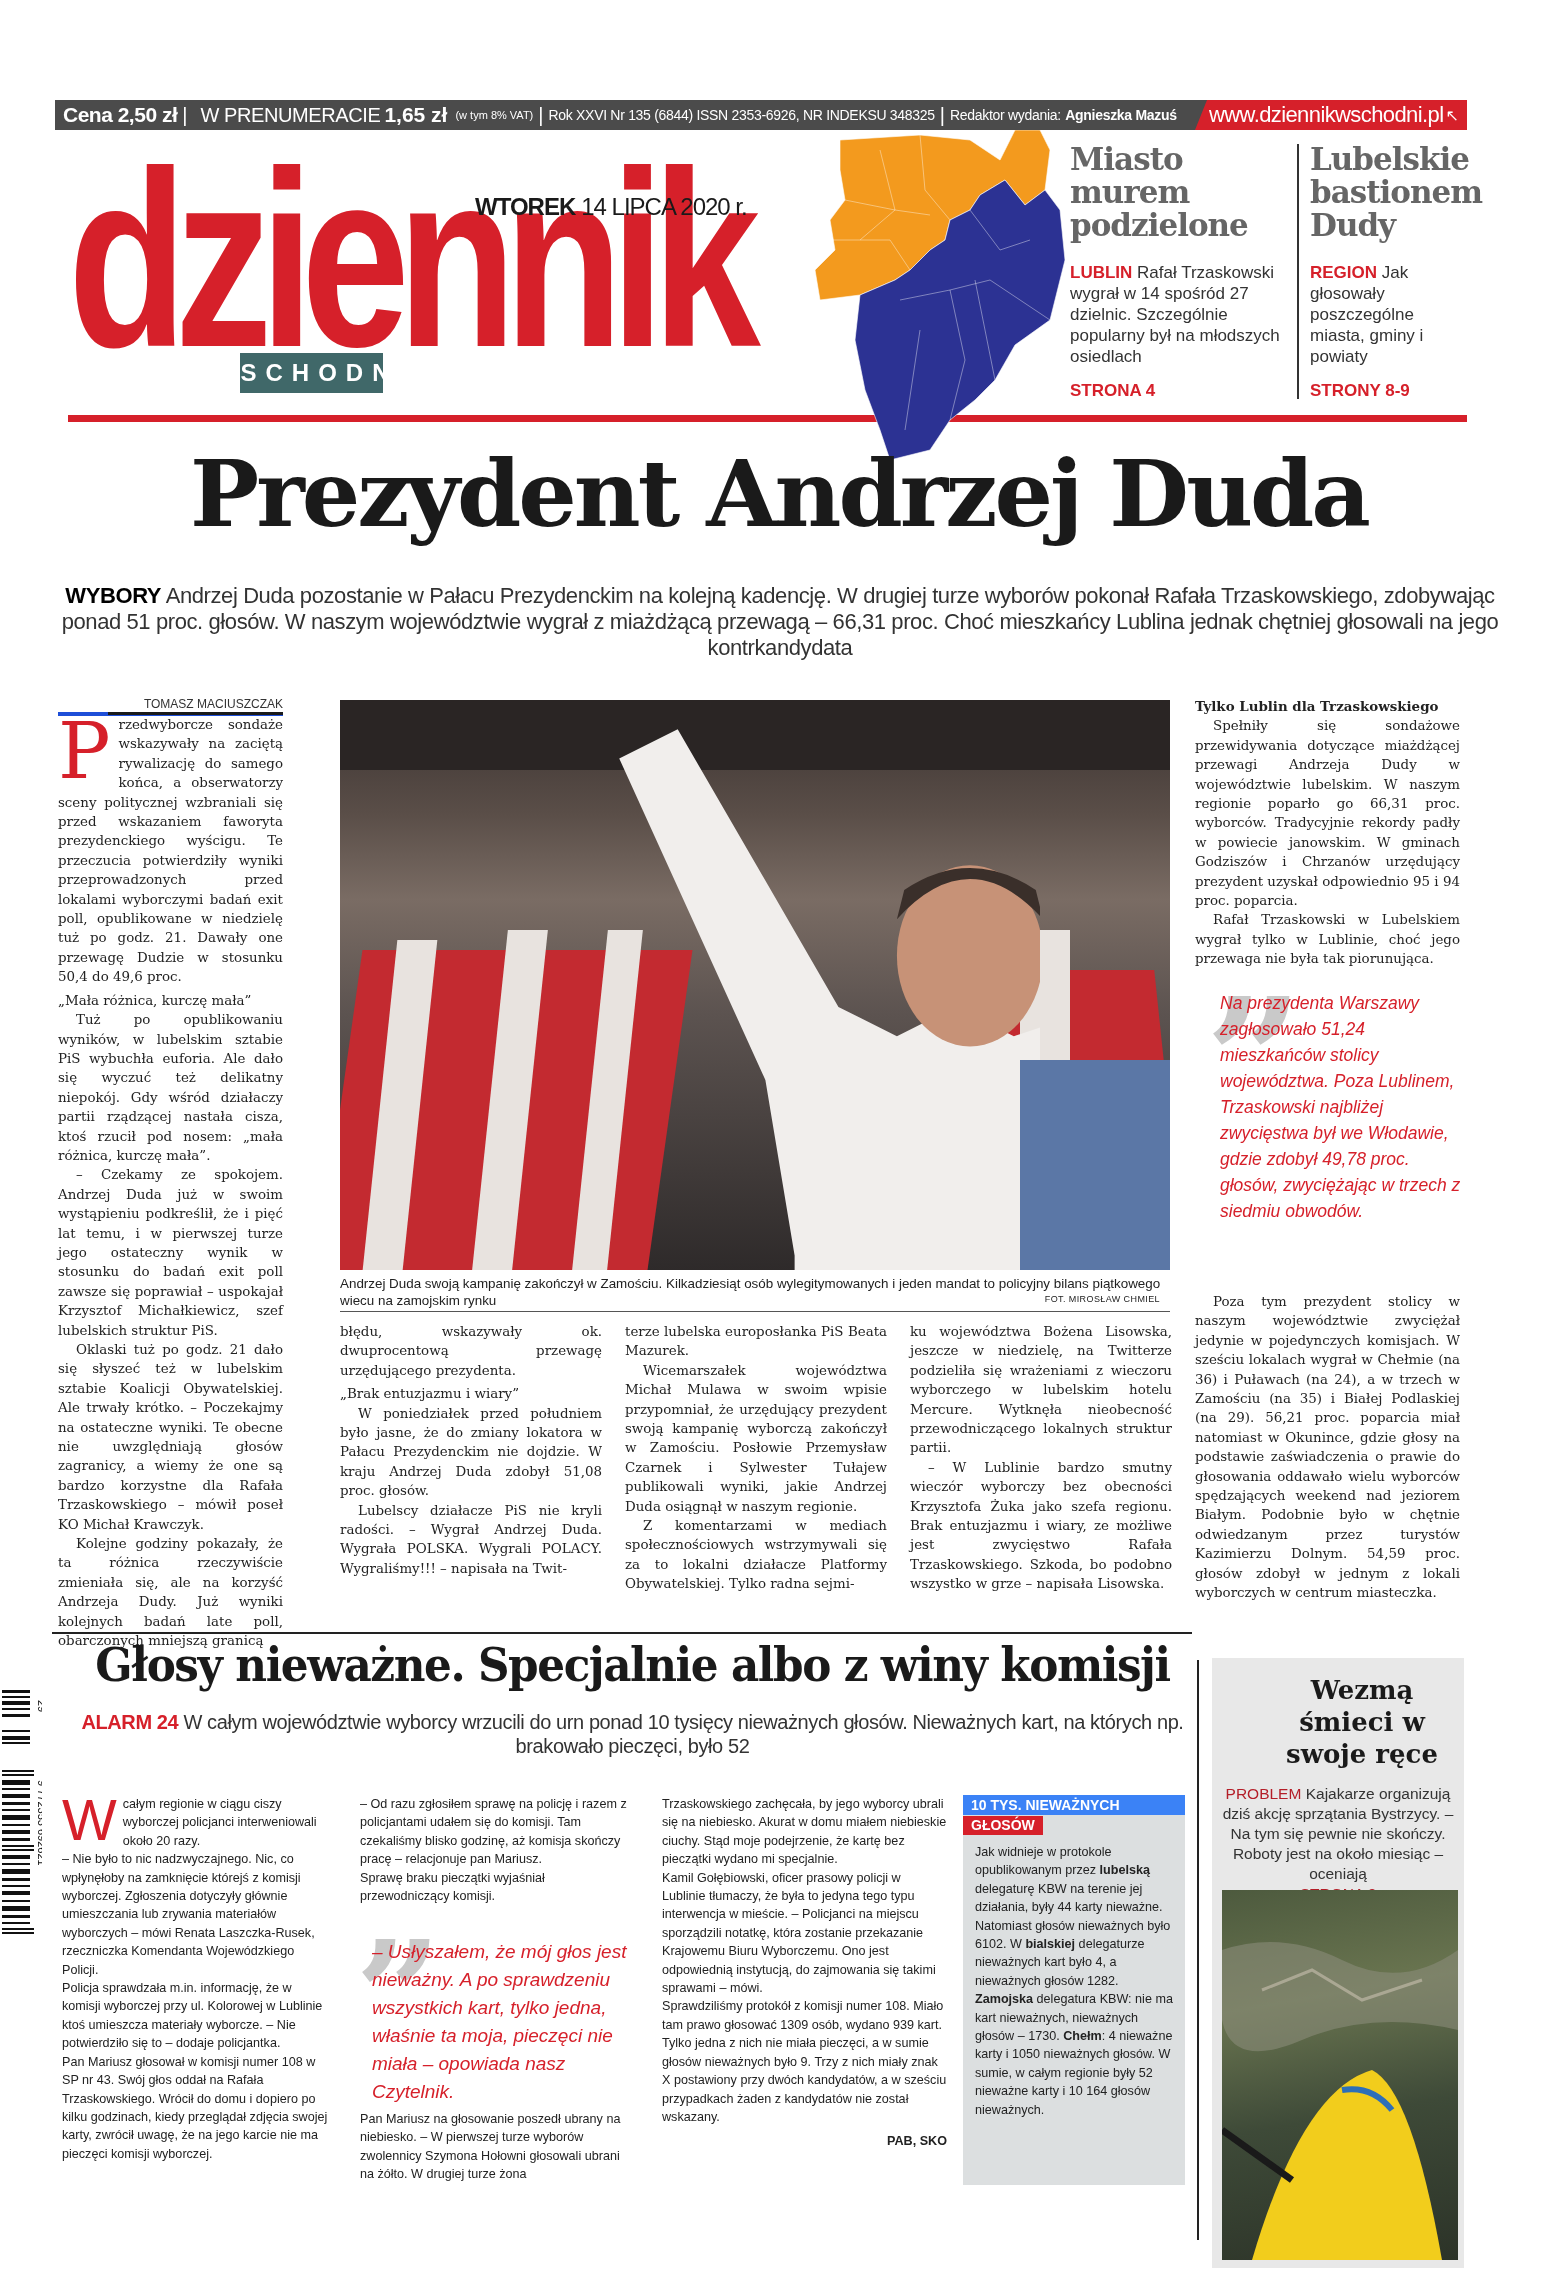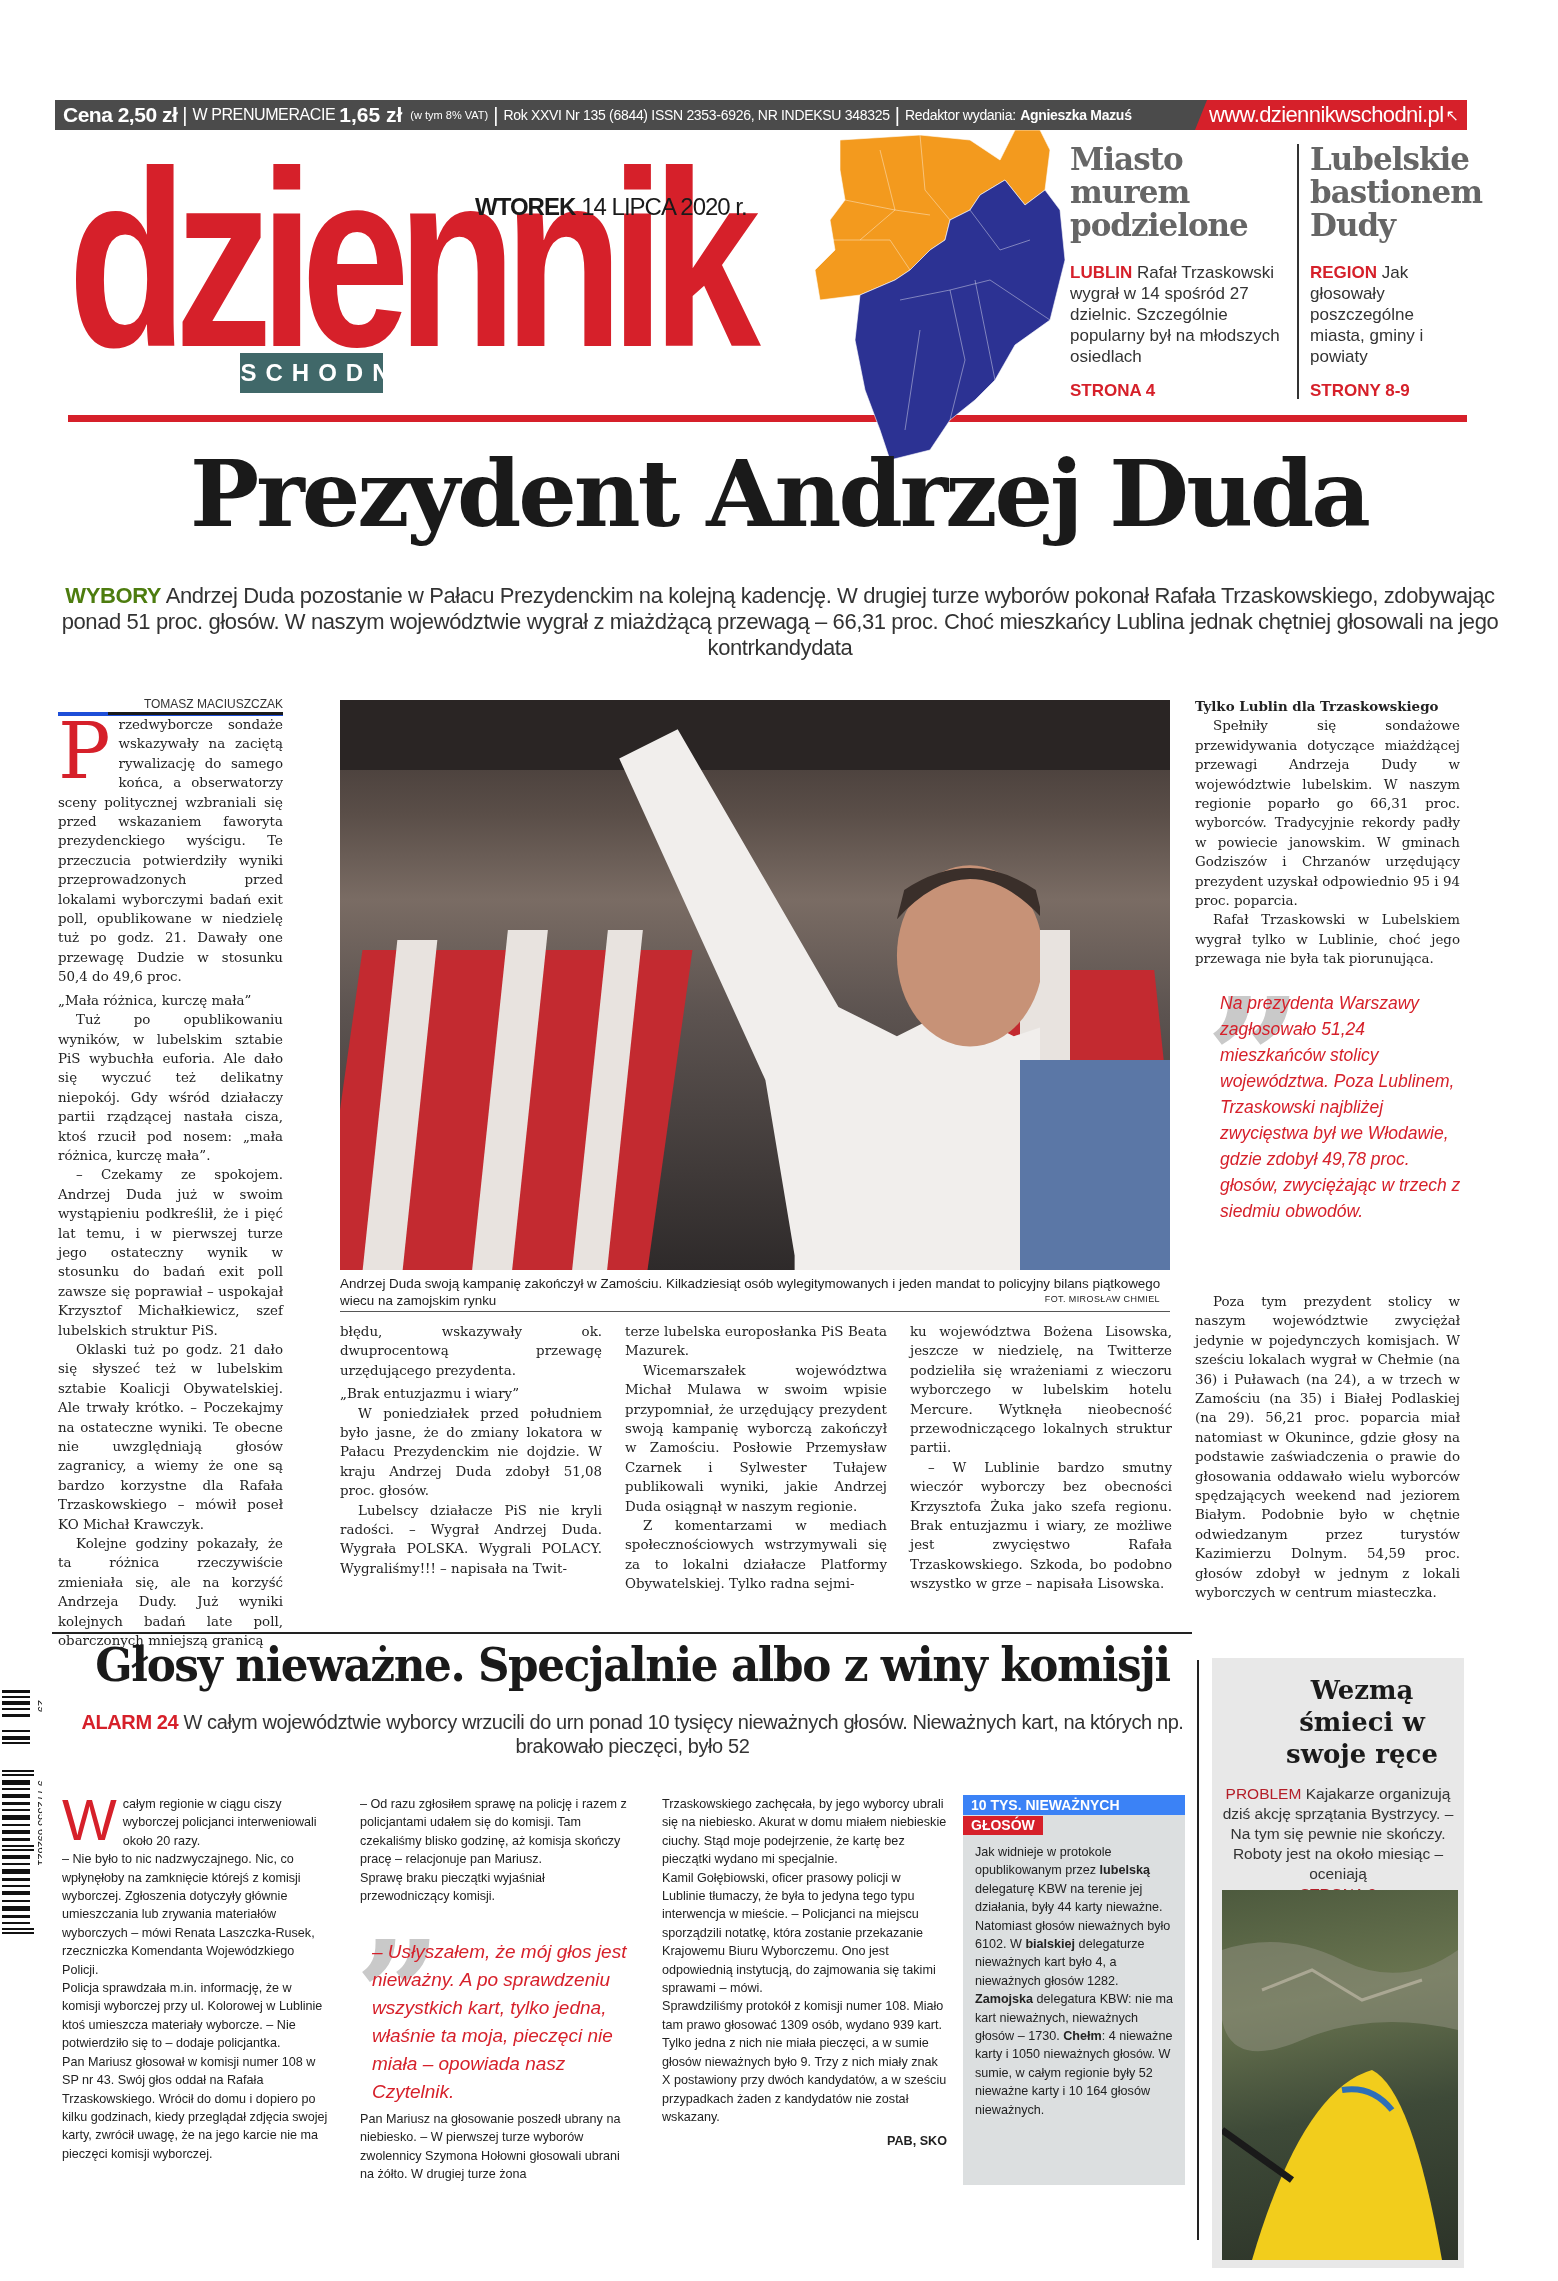--- a/index.html
+++ b/index.html
@@ -5,21 +5,21 @@
   * { box-sizing: border-box; margin: 0; padding: 0; }
   html, body { width: 1558px; height: 2281px; background: #ffffff; overflow: hidden; }
   body { position: relative; font-family: "DejaVu Serif", serif; color: #1a1a1a; }
   .abs { position: absolute; }
 
   
   .topbar { left: 55px; top: 100px; width: 1175px; height: 30px; background: #4b4b4b; color: #fff; font-family: "Liberation Sans", sans-serif; display: flex; align-items: center; padding-left: 8px; white-space: nowrap; }
   .topbar .price { font-weight: bold; font-size: 21px; letter-spacing: -0.5px; }
   .topbar .sep { margin: 0 5px; font-size: 20px; }
   .topbar .small { font-size: 14px; letter-spacing: -0.3px; }
-  .topbar .sub { font-size: 16px; letter-spacing: -0.4px; }
+  .topbar .sub { font-size: 20px; letter-spacing: -0.4px; margin-left: 8px; }
   .topbar .price2 { font-weight: bold; font-size: 21px; margin-left: 4px; }
   .topbar .vat { font-size: 11px; margin-left: 8px; }
   .urlbox { left: 1195px; top: 100px; width: 272px; height: 30px; background: #d6202a; color: #fff; font-family: "Liberation Sans", sans-serif; font-size: 22px; display: flex; align-items: center; padding-left: 14px; letter-spacing: -0.6px; clip-path: polygon(12px 0, 100% 0, 100% 100%, 0 100%); }
   .urlbox .cursor { font-size: 16px; margin-left: 2px; }
 
   
   .logo { left: 68px; top: 150px; font-family: "Liberation Sans", sans-serif; font-weight: bold; font-size: 250px; line-height: 220px; color: #d6202a; letter-spacing: -16px; transform: scaleX(0.78); transform-origin: left top; }
   .wschodni { left: 240px; top: 353px; width: 145px; height: 40px; background: #406869; color: #fff; font-family: "Liberation Sans", sans-serif; font-weight: bold; font-size: 24px; letter-spacing: 9px; display: flex; align-items: center; justify-content: center; width: 143px; }
   .date { left: 475px; top: 193px; font-family: "Liberation Sans", sans-serif; font-size: 24px; letter-spacing: -1px; color: #1a1a1a; }
   .date b { font-weight: bold; margin-right: 6px; }
@@ -30,21 +30,21 @@
   .teaser { font-family: "DejaVu Serif", serif; }
   .teaser h2 { font-size: 31px; line-height: 33px; color: #666; font-weight: bold; letter-spacing: -1px; }
   .teaser p { font-family: "Liberation Sans", sans-serif; font-size: 17px; line-height: 21px; color: #333; margin-top: 20px; }
   .teaser p .kick { color: #d6202a; font-weight: bold; }
   .teaser .page { font-family: "Liberation Sans", sans-serif; color: #d6202a; font-weight: bold; font-size: 17px; margin-top: 14px; }
   .teaser-divider { left: 1297px; top: 144px; width: 2px; height: 255px; background: #333; }
 
   
   .headline { left: 0; width: 1558px; top: 440px; text-align: center; font-family: "DejaVu Serif", serif; font-weight: bold; font-size: 92px; letter-spacing: -3px; color: #1a1a1a; }
   .lead { left: 60px; width: 1440px; top: 583px; text-align: center; font-family: "Liberation Sans", sans-serif; font-size: 22px; line-height: 26px; color: #333; letter-spacing: -0.4px; }
-  .lead .kick { color: #4d7c0f; font-weight: bold; }
+  .lead .kick { color: #000000; font-weight: bold; }
 
   
   .byline { left: 58px; top: 697px; width: 225px; text-align: right; font-family: "Liberation Sans", sans-serif; font-size: 12px; color: #333; border-bottom: 4px solid #1d4ed8; padding-bottom: 1px; }
   .byline::after { content: ""; position: absolute; left: 50px; right: 0; bottom: -3px; height: 3px; background: #1a1a1a; }
   .col { font-family: "DejaVu Serif", serif; font-size: 13.4px; line-height: 19.4px; color: #222; text-align: justify; }
   .col p { text-indent: 18px; }
   .col p.noind { text-indent: 0; }
   .col h4 { font-family: "DejaVu Serif", serif; font-size: 13.4px; font-weight: normal; margin-top: 4px; color: #222; }
   .dropcap { float: left; font-family: "DejaVu Serif", serif; font-size: 78px; line-height: 64px; color: #d6202a; margin: 4px 8px 0 0; }
 

